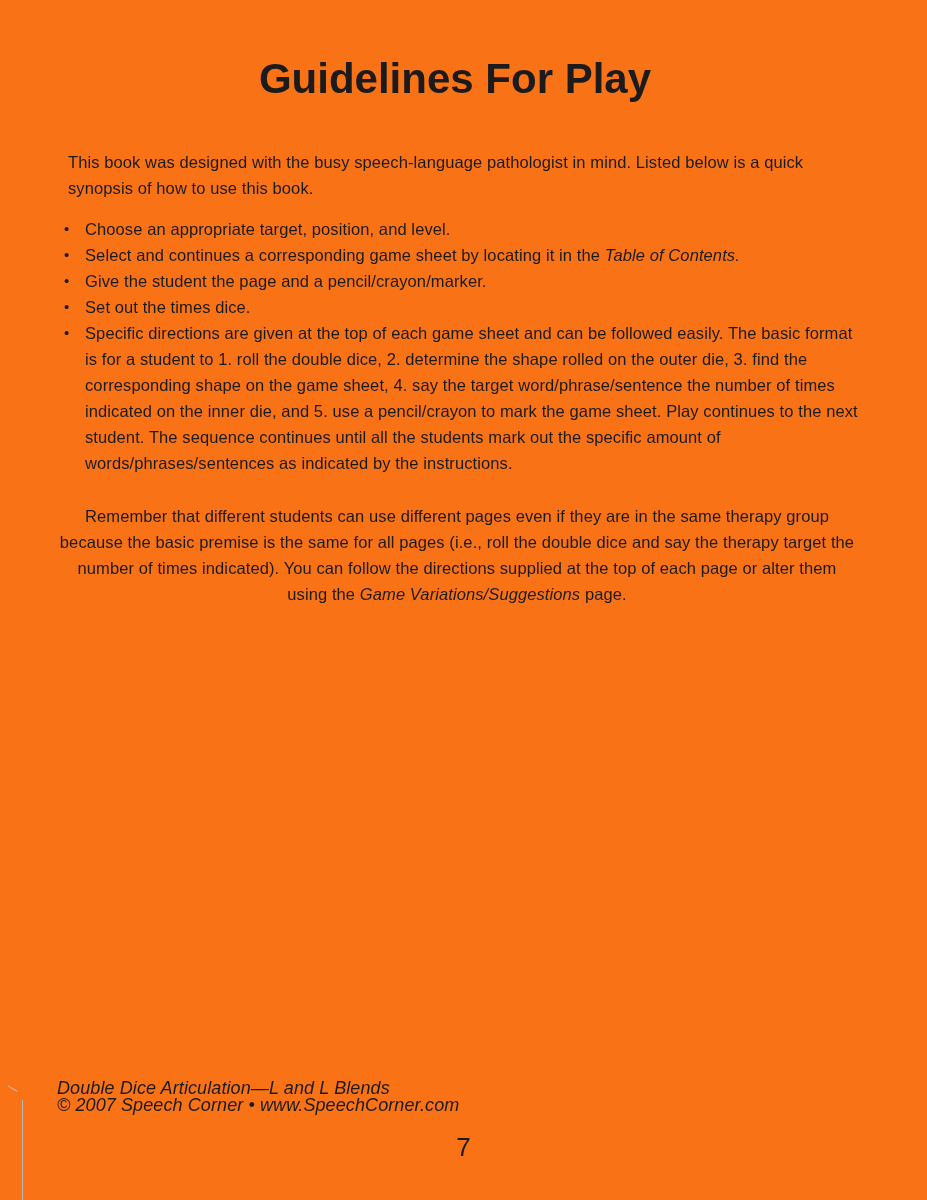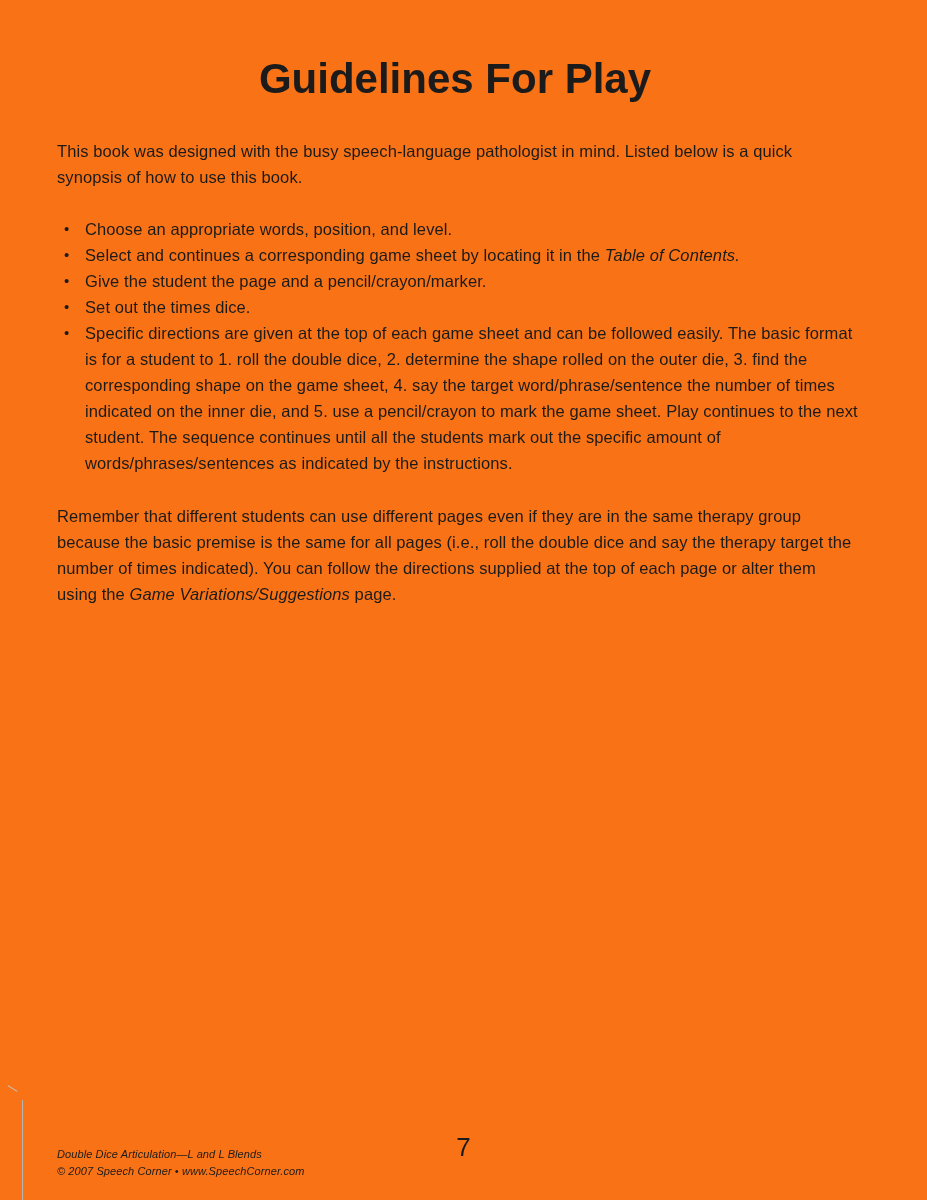--- a/index.html
+++ b/index.html
@@ -36,21 +36,21 @@
   .body-text {
     font-size: 16.5px;
     line-height: 26px;
     letter-spacing: 0.1px;
   }
   .intro {
     position: absolute;
     top: 138px;
     left: 57px;
     width: 800px;
-    margin: 0;
+    margin: 11px;
   }
   .bullets {
     position: absolute;
     top: 216px;
     left: 57px;
     width: 806px;
     margin: 0;
     padding: 0;
     list-style: none;
   }
@@ -66,27 +66,28 @@
   }
   .bullets .li-text {
     flex: 1 1 auto;
   }
   .closing {
     position: absolute;
     top: 503px;
     left: 57px;
     width: 800px;
     margin: 0;
+    text-align: center;
   }
   .italic { font-style: italic; }
   .footer-info {
     position: absolute;
     left: 57px;
-    top: 1146px;
-    font-size: 11px;
+    top: 1080px;
+    font-size: 18px;
     line-height: 17px;
     font-style: italic;
     letter-spacing: 0.1px;
   }
   .page-number {
     position: absolute;
     top: 1133px;
     left: 0;
     width: 927px;
     text-align: center;
@@ -117,21 +118,21 @@
 
 <div class="page">
 
   <h1 class="title">Guidelines For Play</h1>
 
   <p class="intro body-text">This book was designed with the busy speech-language pathologist in mind.  Listed below is a quick synopsis of how to use this book.</p>
 
   <ul class="bullets body-text">
     <li>
       <span class="marker">•</span>
-      <span class="li-text"><span>Choose an appropriate words, position, and level.</span><span class="italic"></span><span></span></span>
+      <span class="li-text"><span>Choose an appropriate target, position, and level.</span><span class="italic"></span><span></span></span>
     </li>
     <li>
       <span class="marker">•</span>
       <span class="li-text"><span>Select and continues a corresponding game sheet by locating it in the </span><span class="italic">Table of Contents.</span><span></span></span>
     </li>
     <li>
       <span class="marker">•</span>
       <span class="li-text"><span>Give the student the page and a pencil/crayon/marker.</span><span class="italic"></span><span></span></span>
     </li>
     <li>

